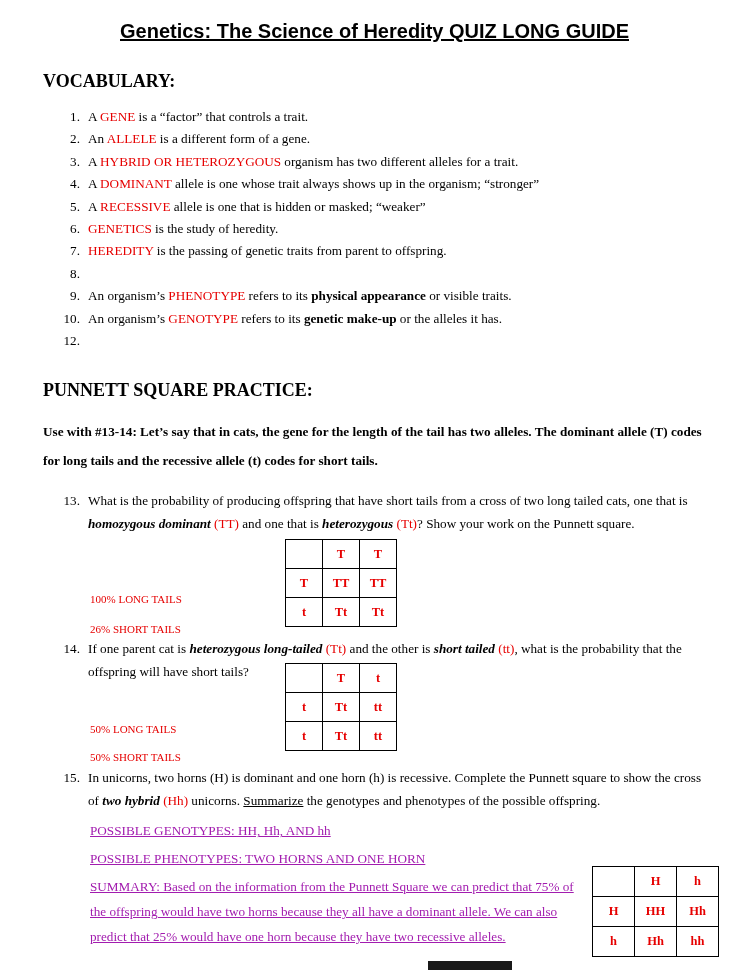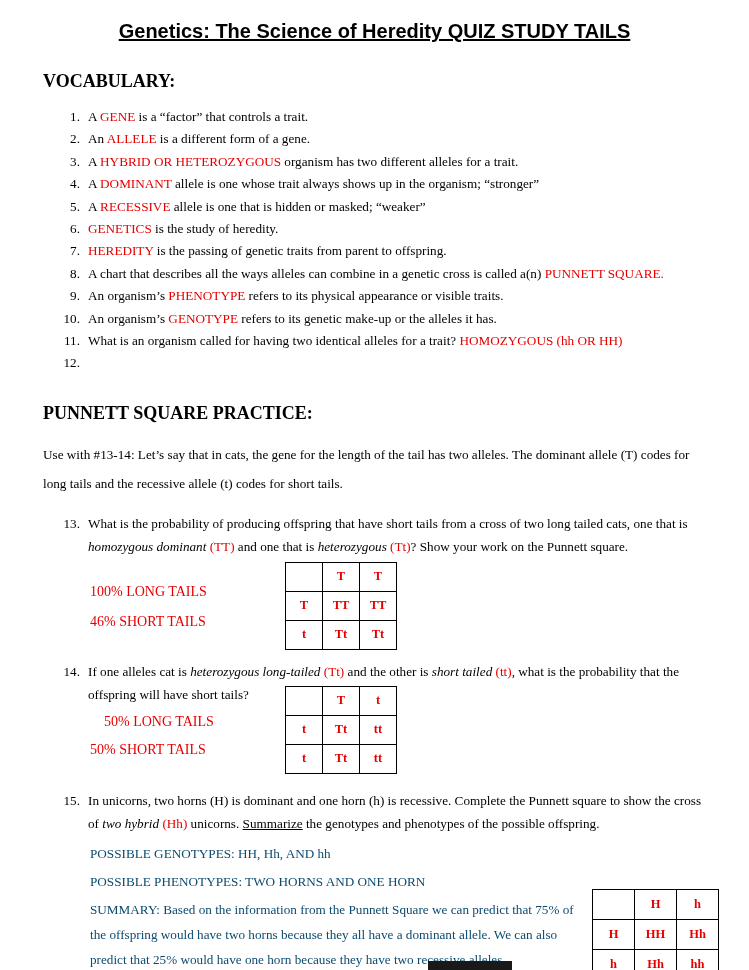--- a/index.html
+++ b/index.html
@@ -23,33 +23,33 @@
     margin:28px 0 0 43px;
     font-weight:bold;
     font-size:18px;
   }
   .vocab{margin-top:14px;}
   .vitem{display:flex;padding-left:56px;font-size:13.2px;line-height:22.4px;}
   .num{flex:none;width:24px;text-align:right;margin-right:8px;}
   .txt{flex:1;padding-right:40px;}
   .intro{
     margin:16px 40px 0 43px;
-    font-weight:normal;
+    font-weight:bold;
     font-size:13.2px;
     line-height:29px;
   }
   .q{position:relative;width:100%;font-size:13.2px;}
   .q-line{display:flex;line-height:23px;padding-left:56px;}
   .q .txt{}
   .spacer{width:100%;}
-  .ans{position:absolute;color:#e60000;font-size:14px;white-space:nowrap;}
-  .red-line{margin:3px 0 0 90px;color:#0c4a6e;font-size:13.2px;line-height:25px;}
+  .ans{position:absolute;color:#e60000;font-size:11px;white-space:nowrap;margin-top:32px;}
+  .red-line{margin:3px 0 0 90px;color:#a21caf;font-size:13.2px;line-height:25px;text-decoration:underline;}
   .summary{width:492px;}
   .c-red{color:#e60000;}
-  .b{font-weight:normal;}
+  .b{font-weight:bold;}
   .i{font-style:italic;}
   .u{text-decoration:underline;}
   table.punnett{position:absolute;border-collapse:collapse;background:#fff;}
   table.punnett td{
     border:1px solid #000;
     text-align:center;vertical-align:middle;
     color:#e60000;font-weight:bold;font-size:12.5px;
     font-family:"Liberation Serif",serif;
   }
   .p35 td{width:34px;height:26px;}
@@ -58,21 +58,21 @@
     position:absolute;
     left:428px;top:961px;width:84px;height:9px;
     background:#191919;
   }
 </style>
 </head>
 <body>
 
 <div class="page">
 
-  <div class="title">Genetics: The Science of Heredity QUIZ STUDY TAILS</div>
+  <div class="title">Genetics: The Science of Heredity QUIZ LONG GUIDE</div>
 
   <div class="heading">VOCABULARY:</div>
 
   <div class="vocab">
     <div class="vitem">
         <span class="num">1.</span>
         <span class="txt"><span>A </span><span class="c-red">GENE</span><span> is a “factor” that controls a trait.</span></span>
       </div>
     <div class="vitem">
         <span class="num">2.</span>
@@ -93,51 +93,46 @@
     <div class="vitem">
         <span class="num">6.</span>
         <span class="txt"><span class="c-red">GENETICS</span><span> is the study of heredity.</span></span>
       </div>
     <div class="vitem">
         <span class="num">7.</span>
         <span class="txt"><span class="c-red">HEREDITY</span><span> is the passing of genetic traits from parent to offspring.</span></span>
       </div>
     <div class="vitem">
         <span class="num">8.</span>
-        <span class="txt"><span>A chart that describes all the ways alleles can combine in a genetic cross is called a(n) </span><span class="c-red">PUNNETT SQUARE.</span></span>
       </div>
     <div class="vitem">
         <span class="num">9.</span>
         <span class="txt"><span>An organism’s </span><span class="c-red">PHENOTYPE</span><span> refers to its </span><span class="b">physical appearance</span><span> or visible traits.</span></span>
       </div>
     <div class="vitem">
         <span class="num">10.</span>
         <span class="txt"><span>An organism’s </span><span class="c-red">GENOTYPE</span><span> refers to its </span><span class="b">genetic make-up</span><span> or the alleles it has.</span></span>
-      </div>
-    <div class="vitem">
-        <span class="num">11.</span>
-        <span class="txt"><span>What is an organism called for having two identical alleles for a trait? </span><span class="c-red">HOMOZYGOUS (hh OR HH)</span></span>
       </div>
     <div class="vitem">
         <span class="num">12.</span>
       </div>
   </div>
 
   <div class="heading">PUNNETT SQUARE PRACTICE:</div>
 
   <div class="intro">Use with #13-14: Let’s say that in cats, the gene for the length of the tail has two alleles. The dominant allele (T) codes for long tails and the recessive allele (t) codes for short tails.</div>
 
   <div class="q" style="margin-top:14px;">
     <div class="q-line">
       <span class="num">13.</span>
       <span class="txt"><span>What is the probability of producing offspring that have short tails from a cross of two long tailed cats, one that is </span><span class="b i">homozygous dominant</span><span> </span><span class="c-red">(TT)</span><span> and one that is </span><span class="b i">heterozygous</span><span> </span><span class="c-red">(Tt)</span><span>? Show your work on the Punnett square.</span></span>
     </div>
     <div class="spacer" style="height:98px;"></div>
     <div class="ans" style="left:90px;top:72px;">100% LONG TAILS</div>
-    <div class="ans" style="left:90px;top:102px;">46% SHORT TAILS</div>
+    <div class="ans" style="left:90px;top:102px;">26% SHORT TAILS</div>
     <table class="punnett p35" style="left:285px;top:50px;">
       <tbody>
           <tr>
         <td></td>
         <td>T</td>
         <td>T</td>
       </tr>
       <tr>
         <td>T</td>
         <td>TT</td>
@@ -148,24 +143,24 @@
         <td>Tt</td>
         <td>Tt</td>
       </tr>
     </tbody>
       </table>
   </div>
 
   <div class="q" style="margin-top:4px;">
     <div class="q-line">
       <span class="num">14.</span>
-      <span class="txt"><span>If one alleles cat is </span><span class="b i">heterozygous long-tailed</span><span> </span><span class="c-red">(Tt)</span><span> and the other is </span><span class="b i">short tailed</span><span> </span><span class="c-red">(tt)</span><span>, what is the probability that the offspring will have short tails?</span></span>
+      <span class="txt"><span>If one parent cat is </span><span class="b i">heterozygous long-tailed</span><span> </span><span class="c-red">(Tt)</span><span> and the other is </span><span class="b i">short tailed</span><span> </span><span class="c-red">(tt)</span><span>, what is the probability that the offspring will have short tails?</span></span>
     </div>
     <div class="spacer" style="height:66px;"></div>
-    <div class="ans" style="left:104px;top:54px;">50% LONG TAILS</div>
+    <div class="ans" style="left:90px;top:54px;">50% LONG TAILS</div>
     <div class="ans" style="left:90px;top:82px;">50% SHORT TAILS</div>
     <table class="punnett p35" style="left:285px;top:26px;">
       <tbody>
           <tr>
         <td></td>
         <td>T</td>
         <td>t</td>
       </tr>
       <tr>
         <td>t</td>

